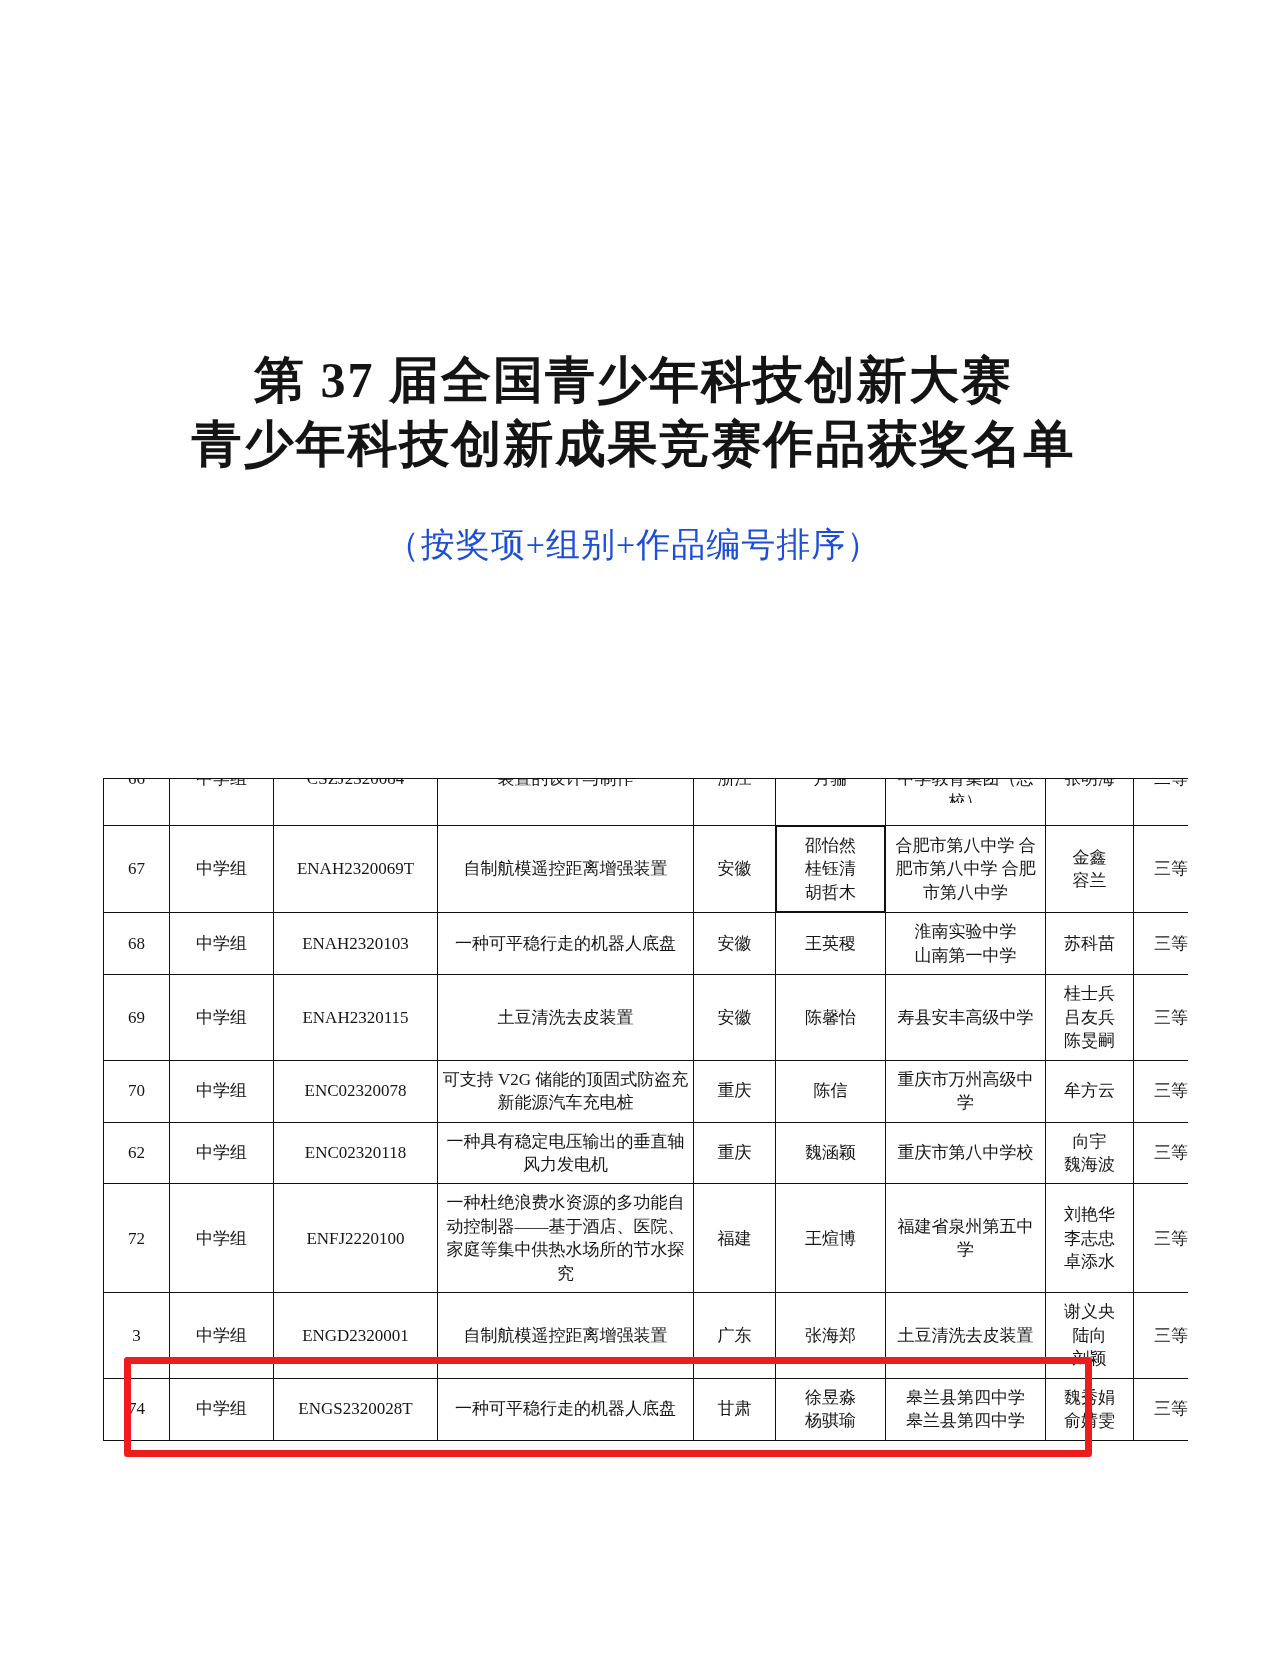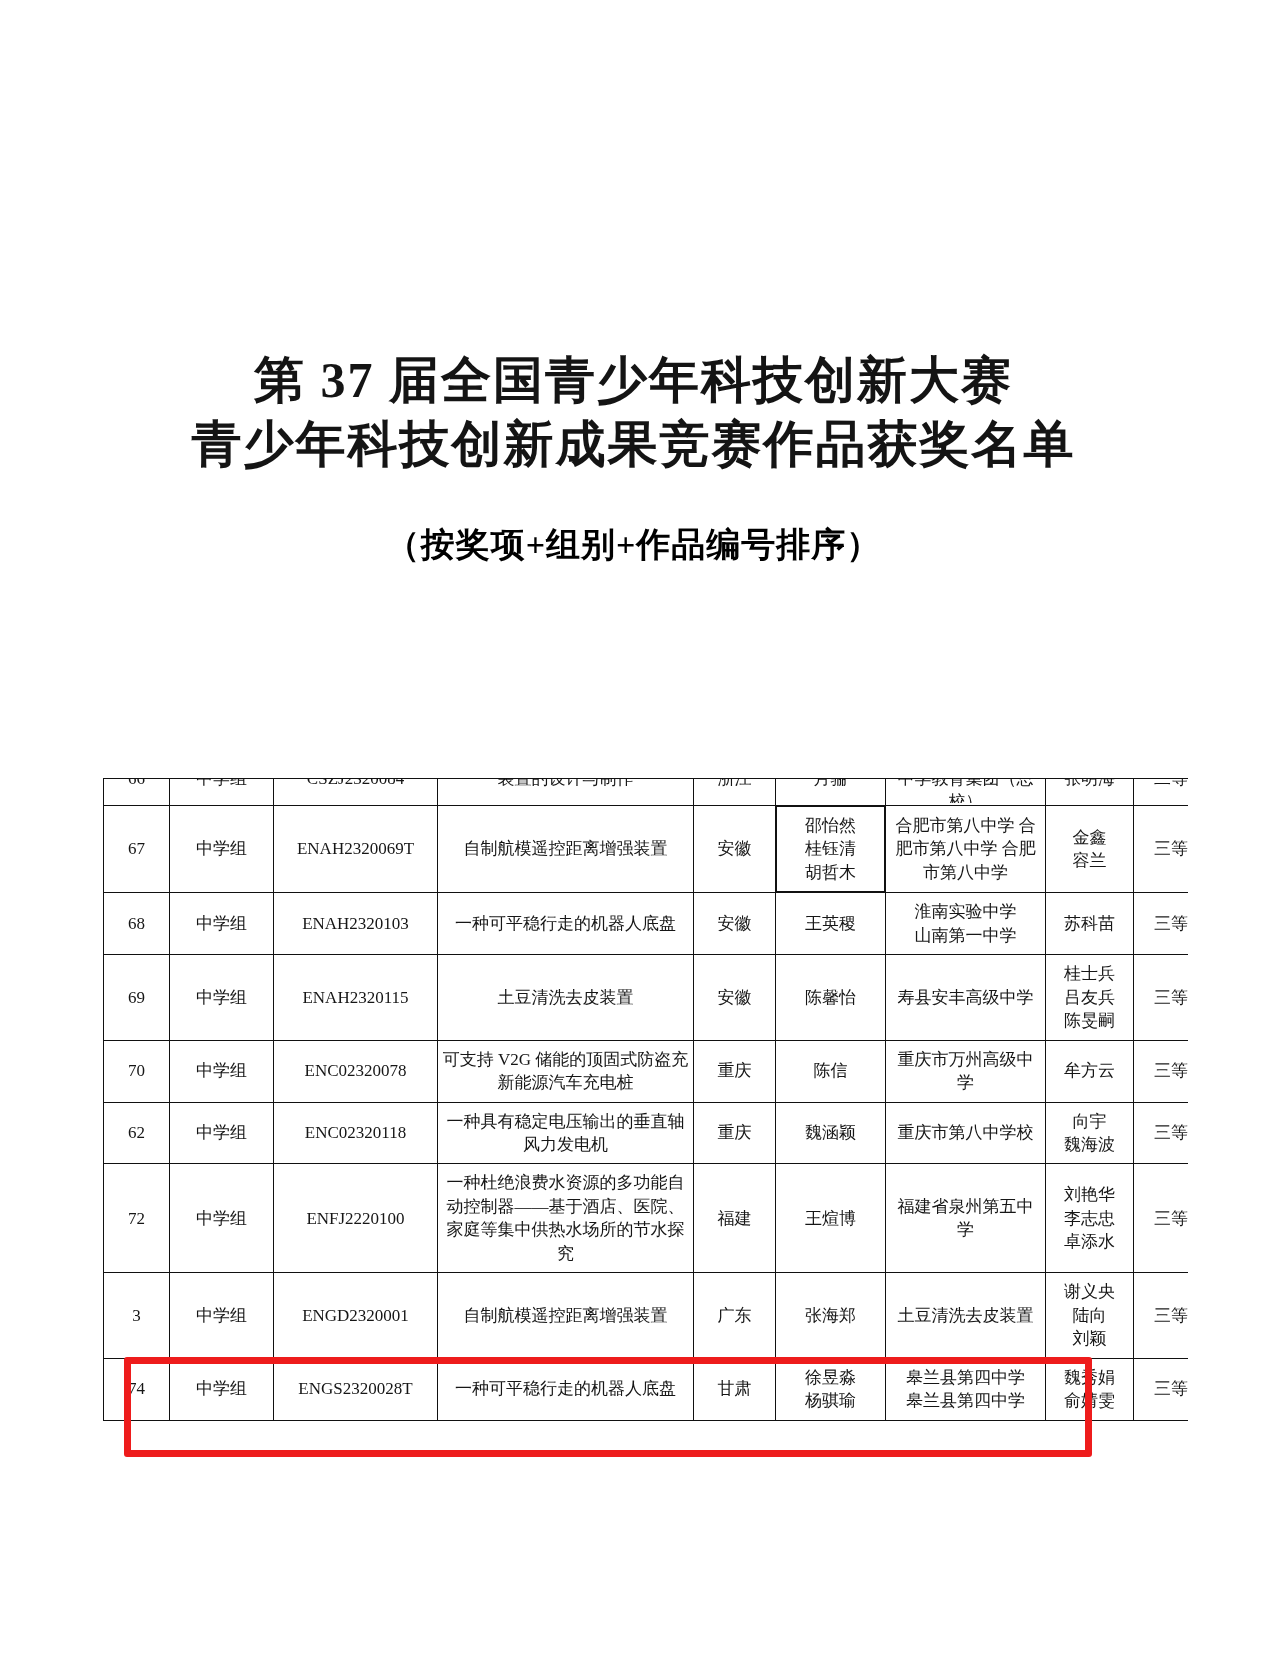--- a/index.html
+++ b/index.html
@@ -28,23 +28,23 @@
     font-size: 50px;
     font-weight: bold;
     letter-spacing: 2px;
     line-height: 1.28;
     color: #141414;
     text-align: center;
   }
   .subtitle {
     margin-top: 46px;
     font-size: 34px;
-    font-weight: bold;
+    font-weight: normal;
     letter-spacing: 1px;
-    color: #000000;
+    color: #1d4ed8;
   }
   .table-wrap {
     position: absolute;
     left: 103px;
     top: 778px;
     width: 1085px;
     overflow: hidden;
     height: 770px;
   }
   table.award {
@@ -68,21 +68,21 @@
   .c-title { width: 256px; }
   .c-prov  { width: 82px; }
   .c-name  { width: 110px; }
   .c-school{ width: 160px; }
   .c-tutor { width: 88px; }
   .c-award { width: 92px; }
 
   
   tr.clipped td {
     padding-top: 0;
-    padding-bottom: 0;
+    padding-bottom: 20px;
     height: 26px;
     overflow: hidden;
   }
   .clip-inner {
     display: block;
     margin-top: -14px;
     height: 36px;
     overflow: hidden;
   }
   .highlight-box {

